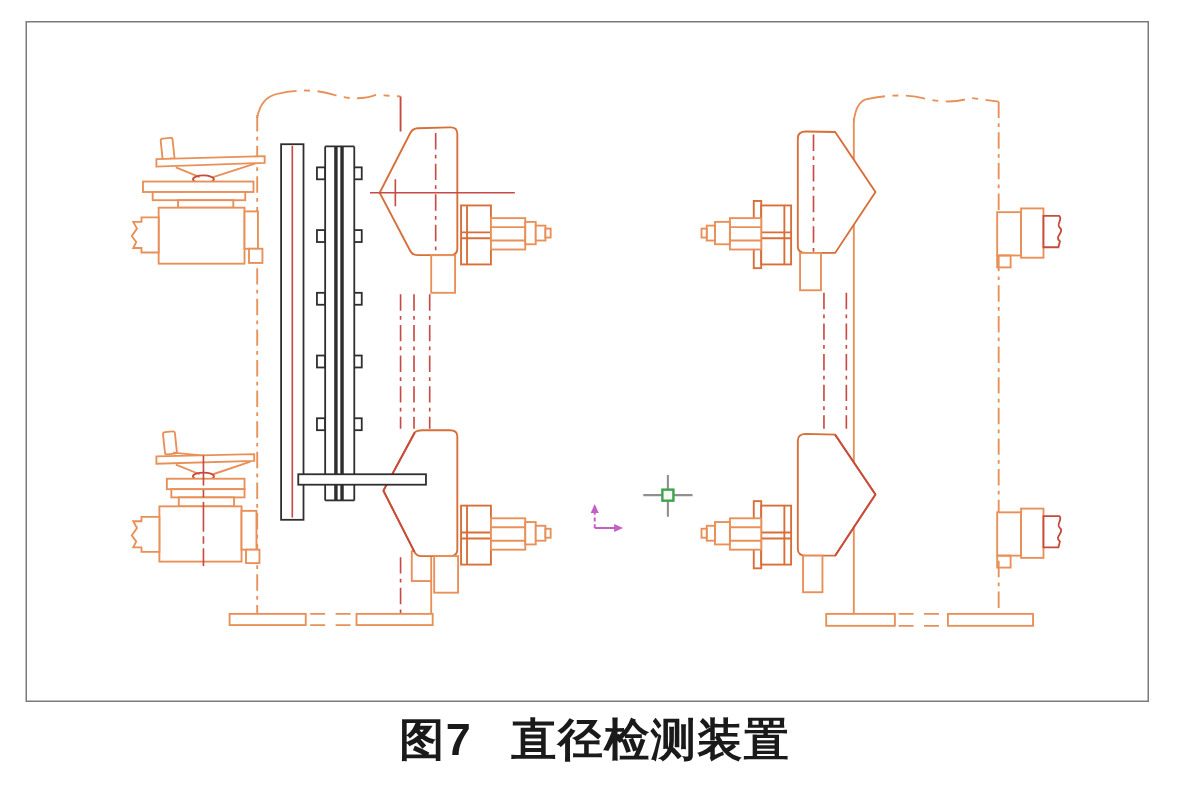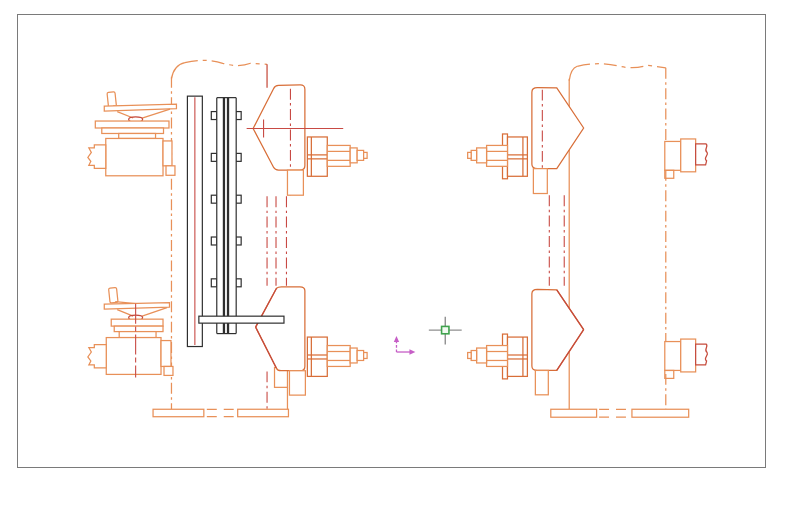--- a/index.html
+++ b/index.html
@@ -247,13 +247,16 @@
       </g>
       <g>
         <line class="m" stroke-dasharray="2.6 1.8" x1="396.5" y1="352.5" x2="396.5" y2="341"></line>
         <polygon class="mf" points="396.5,336.5 393.8,342.5 399.2,342.5"></polygon>
         <line class="m" x1="396.5" y1="352.5" x2="410.5" y2="352.5"></line>
         <polygon class="mf" points="415.5,352.5 409.5,349.8 409.5,355.2"></polygon>
       </g>
     </svg>
   </div>
 
+  <div class="caption">
+    <span>图7</span><span class="gap"></span><span>直径检测装置</span>
+  </div>
 </div>
 
 </body></html>

